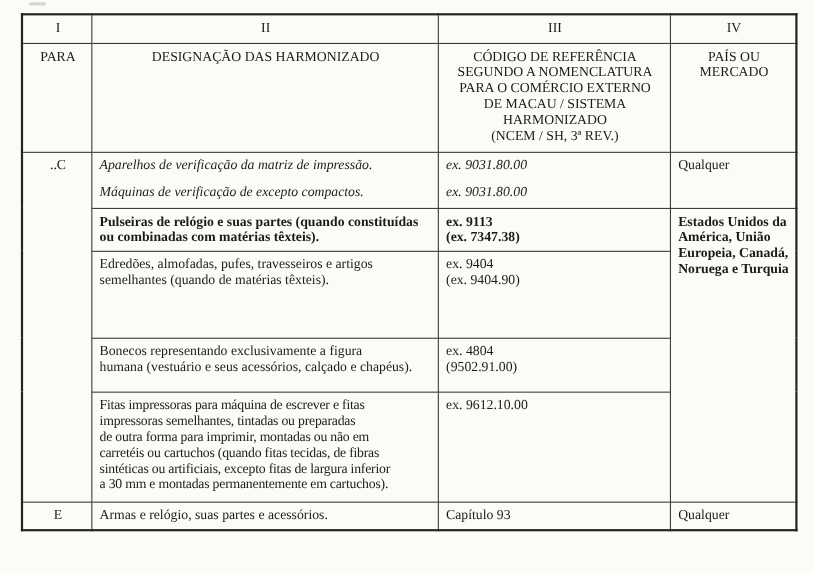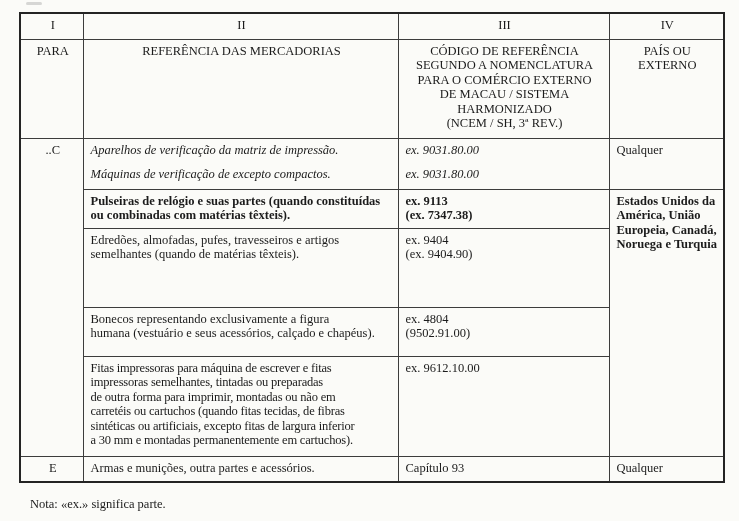--- a/index.html
+++ b/index.html
@@ -68,29 +68,29 @@
 
       <tr class="r-num">
         <td class="center">I</td>
         <td class="center">II</td>
         <td class="center">III</td>
         <td class="center">IV</td>
       </tr>
 
       <tr class="r-head">
         <td class="center hd">PARA</td>
-        <td class="center hd">REFERÊNCIA DAS MERCADORIAS</td>
+        <td class="center hd">DESIGNAÇÃO DAS HARMONIZADO</td>
         <td class="center hd hd3 pre">CÓDIGO DE REFERÊNCIA
 SEGUNDO A NOMENCLATURA
 PARA O COMÉRCIO EXTERNO
 DE MACAU / SISTEMA
 HARMONIZADO
 (NCEM / SH, 3ª REV.)</td>
         <td class="center hd hd3 pre">PAÍS OU
-EXTERNO</td>
+MERCADO</td>
       </tr>
 
       <tr class="b1">
         <td class="grp" rowspan="5">..C</td>
         <td>
           <p class="para">Aparelhos de verificação da matriz de impressão.</p>
           <p class="para last">Máquinas de verificação de excepto compactos.</p>
         </td>
         <td>
           <p class="para">ex. 9031.80.00</p>
@@ -129,23 +129,22 @@
 impressoras semelhantes, tintadas ou preparadas
 de outra forma para imprimir, montadas ou não em
 carretéis ou cartuchos (quando fitas tecidas, de fibras
 sintéticas ou artificiais, excepto fitas de largura inferior
 a 30 mm e montadas permanentemente em cartuchos).</td>
         <td class="vb2">ex. 9612.10.00</td>
       </tr>
 
       <tr class="b6">
         <td class="grp mid">E</td>
-        <td class="mid">Armas e munições, outra partes e acessórios.</td>
+        <td class="mid">Armas e relógio, suas partes e acessórios.</td>
         <td class="mid">Capítulo 93</td>
         <td class="market mid">Qualquer</td>
       </tr>
 
     </tbody>
   </table>
 
-  <div class="note">Nota: «ex.» significa parte.</div>
 
 </div>
 
 </body></html>

